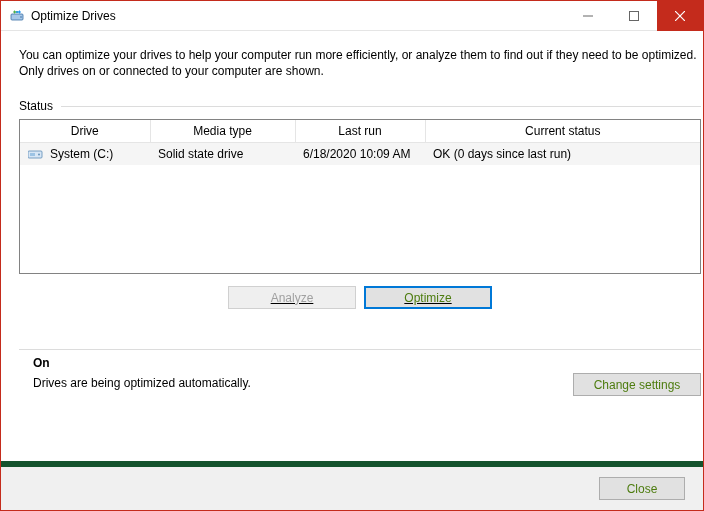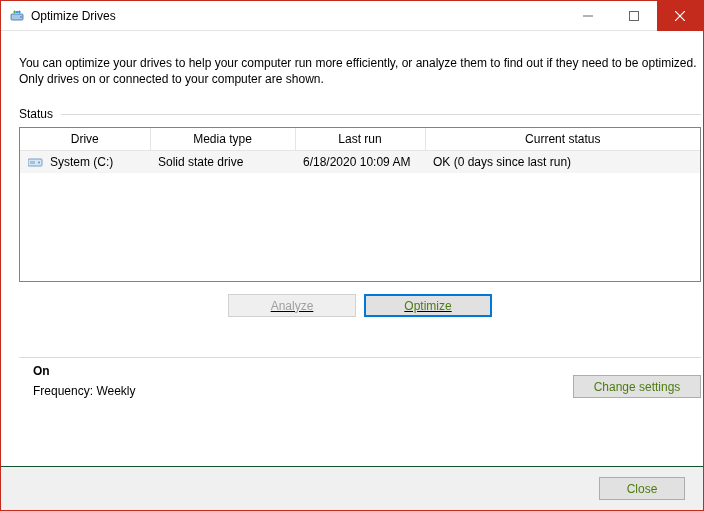--- a/index.html
+++ b/index.html
@@ -15,21 +15,20 @@
       height: 511px;
       overflow: hidden;
     }
     .window {
       width: 704px;
       height: 511px;
       background: #ffffff;
       border: 1px solid #c42b1c;
       display: flex;
       flex-direction: column;
-      gap: 8px;
     }
     .titlebar {
       height: 30px;
       background: #ffffff;
       display: flex;
       align-items: center;
       padding-left: 8px;
       border-bottom: 1px solid #e5e5e5;
     }
     .titlebar-icon {
@@ -170,21 +169,21 @@
       font-size: 12px;
     }
     .sched-desc {
       margin-bottom: 6px;
       font-size: 12px;
     }
     .sched-freq {
       font-size: 12px;
     }
     .footer {
-      border-top: 1px solid #14532d;
+      border-top: 6px solid #14532d;
       background: #f0f0f0;
       padding: 10px 18px;
       display: flex;
       justify-content: flex-end;
     }
     .footer .btn {
       min-width: 86px;
     }
     .col-drive { width: 130px; }
     .col-media { width: 145px; }
@@ -270,24 +269,21 @@
       <button class="btn primary">Optimize</button>
     </div>
 
     <div class="section-label">
       <span class="line"></span>
     </div>
 
     <div class="sched-row">
       <div class="sched-info">
         <div class="sched-on">On</div>
-        <div class="sched-freq">
-          <span>Frequency:</span>
-          <span>Weekly</span>
-        </div>
+        <div class="sched-desc">Drives are being optimized automatically.</div>
       </div>
       <button class="btn">Change settings</button>
     </div>
   </div>
 
   <div class="footer">
     <button class="btn">Close</button>
   </div>
 </div>
 

